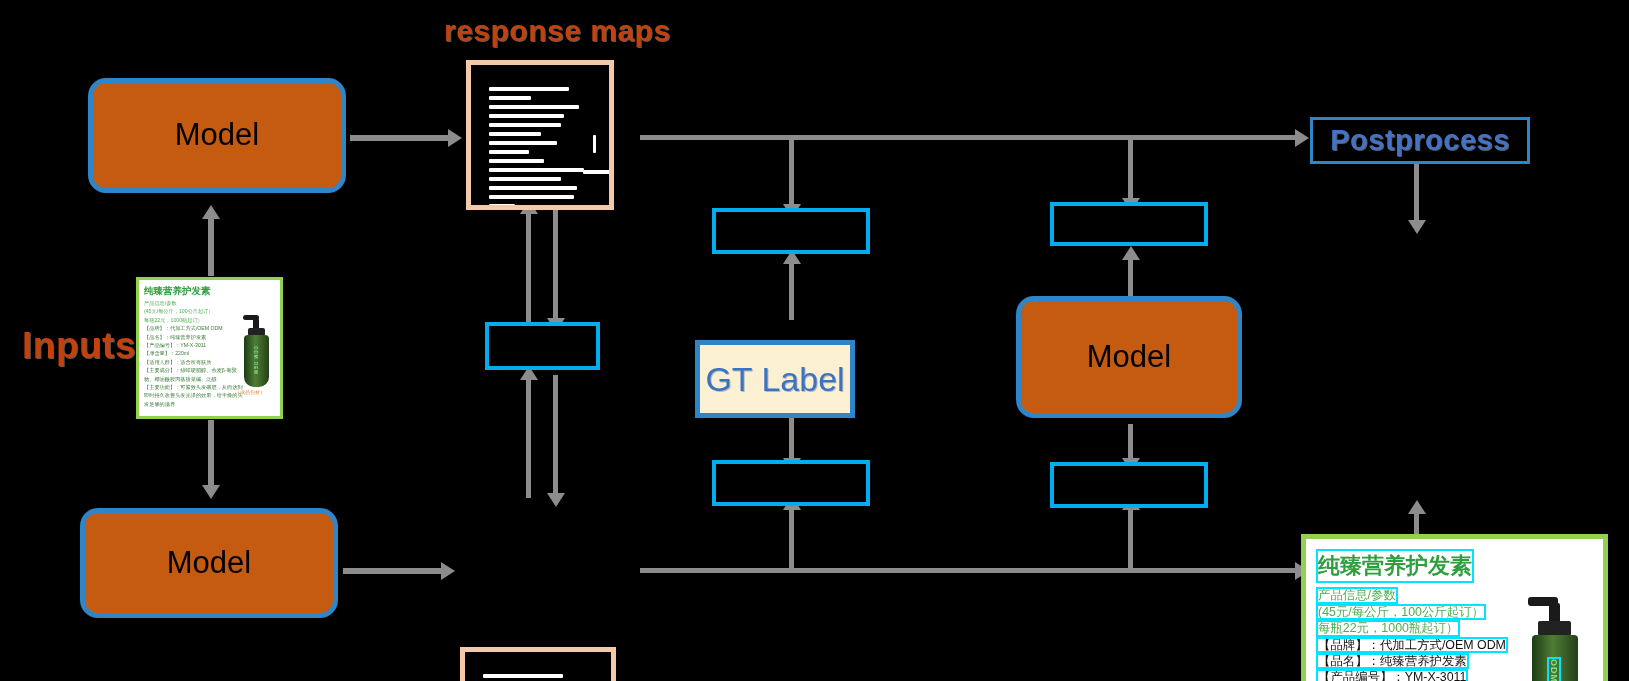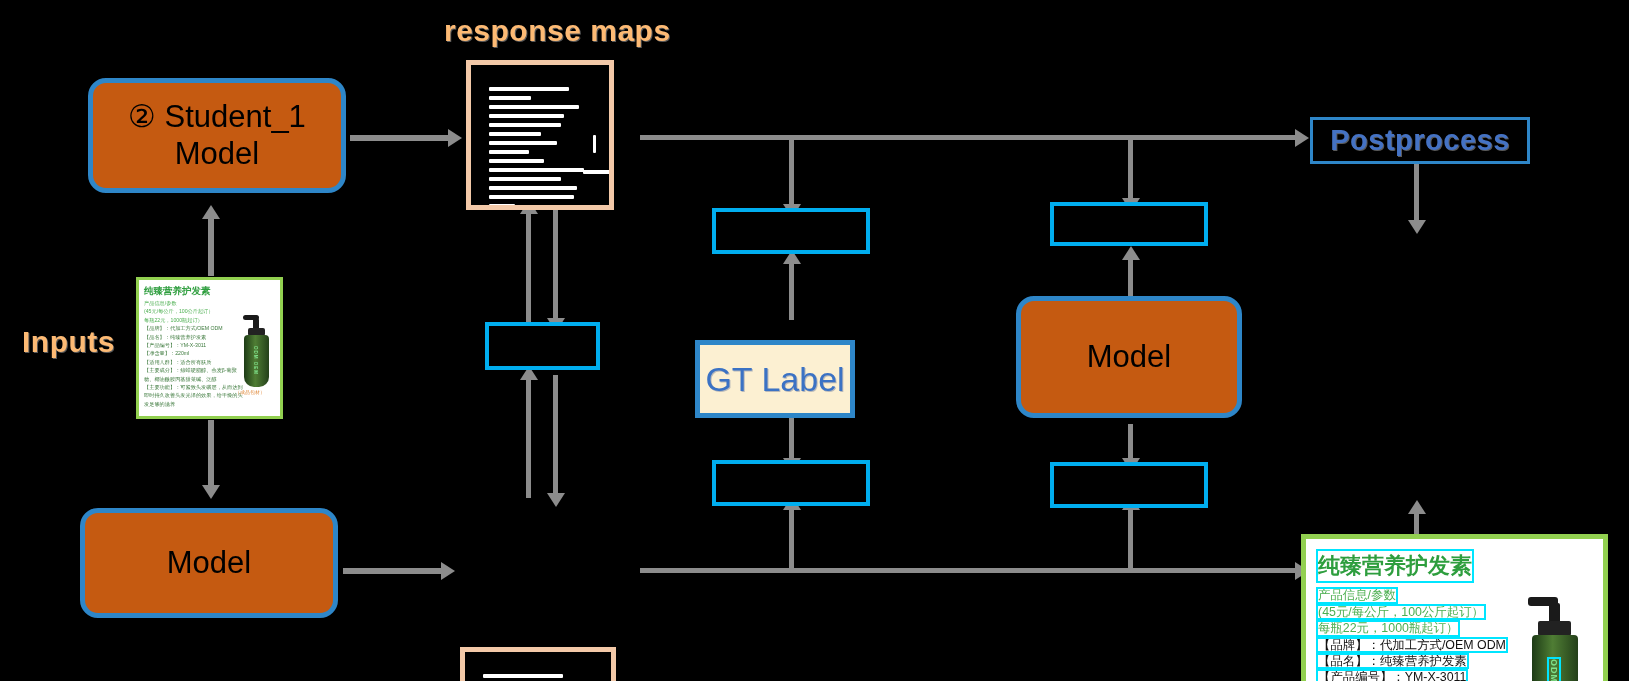--- a/index.html
+++ b/index.html
@@ -1,21 +1,21 @@
 <!DOCTYPE html>
 <html><head>
 <meta charset="utf-8">
 <style>
   html,body{margin:0;padding:0;background:#000;}
   body{width:1629px;height:681px;position:relative;overflow:hidden;
        font-family:"Liberation Sans","DejaVu Sans",sans-serif;}
   .abs{position:absolute;}
 
   
-  .blue-head{color:#fdba74;font-weight:bold;letter-spacing:.5px;
+  .blue-head{color:#c2410c;font-weight:bold;letter-spacing:.5px;
              text-shadow:1px 1px 0 #5a5a5a;}
 
   
   .model-box{background:#C55A11;border:5px solid #2E86C8;border-radius:18px;
              display:flex;align-items:center;justify-content:center;
              text-align:center;color:#000;font-size:31px;line-height:1.18;
              box-sizing:border-box;}
 
   
   .gt-box{background:#FCF0D2;border:5px solid #2E86C8;display:flex;
@@ -69,21 +69,21 @@
   .bottle-pump{position:absolute;background:#1a1a1a;border-radius:3px;}
   .bottle-cap{position:absolute;background:#222;border-radius:2px;}
   .bottle-lbl{position:absolute;color:#7ee08a;font-size:8px;font-weight:bold;
               writing-mode:vertical-rl;letter-spacing:1px;}
 </style>
 </head>
 <body>
 
 <div class="abs blue-head" style="left:444px;top:14px;font-size:30px;">response maps</div>
 
-<div class="abs blue-head" style="left:22px;top:325px;font-size:30px;">Inputs</div>
+<div class="abs blue-head" style="left:22px;top:325px;font-size:37px;">Inputs</div>
 
 <div class="ar" style="left:208px;top:218px;width:6px;height:58px;"></div>
 <div class="ah ah-u" style="left:202px;top:205px;"></div>
 
 <div class="ar" style="left:208px;top:420px;width:6px;height:65px;"></div>
 <div class="ah ah-d" style="left:202px;top:485px;"></div>
 
 <div class="ar" style="left:350px;top:135px;width:98px;height:6px;"></div>
 <div class="ah ah-r" style="left:448px;top:129px;"></div>
 
@@ -132,21 +132,20 @@
 <div class="ah ah-u" style="left:1122px;top:496px;"></div>
 
 <div class="ar" style="left:1414px;top:512px;width:5px;height:42px;"></div>
 <div class="ah ah-u" style="left:1408px;top:500px;"></div>
 
 <div class="ar" style="left:1414px;top:164px;width:5px;height:58px;"></div>
 <div class="ah ah-d" style="left:1408px;top:220px;"></div>
 
 <div class="abs model-box" style="left:88px;top:78px;width:258px;height:115px;">
   <div>
-    <div>② Student_1</div>
     <div>Model</div>
   </div>
 </div>
 
 <div class="abs model-box" style="left:80px;top:508px;width:258px;height:110px;">
   <div>
     <div>Model</div>
   </div>
 </div>
 

